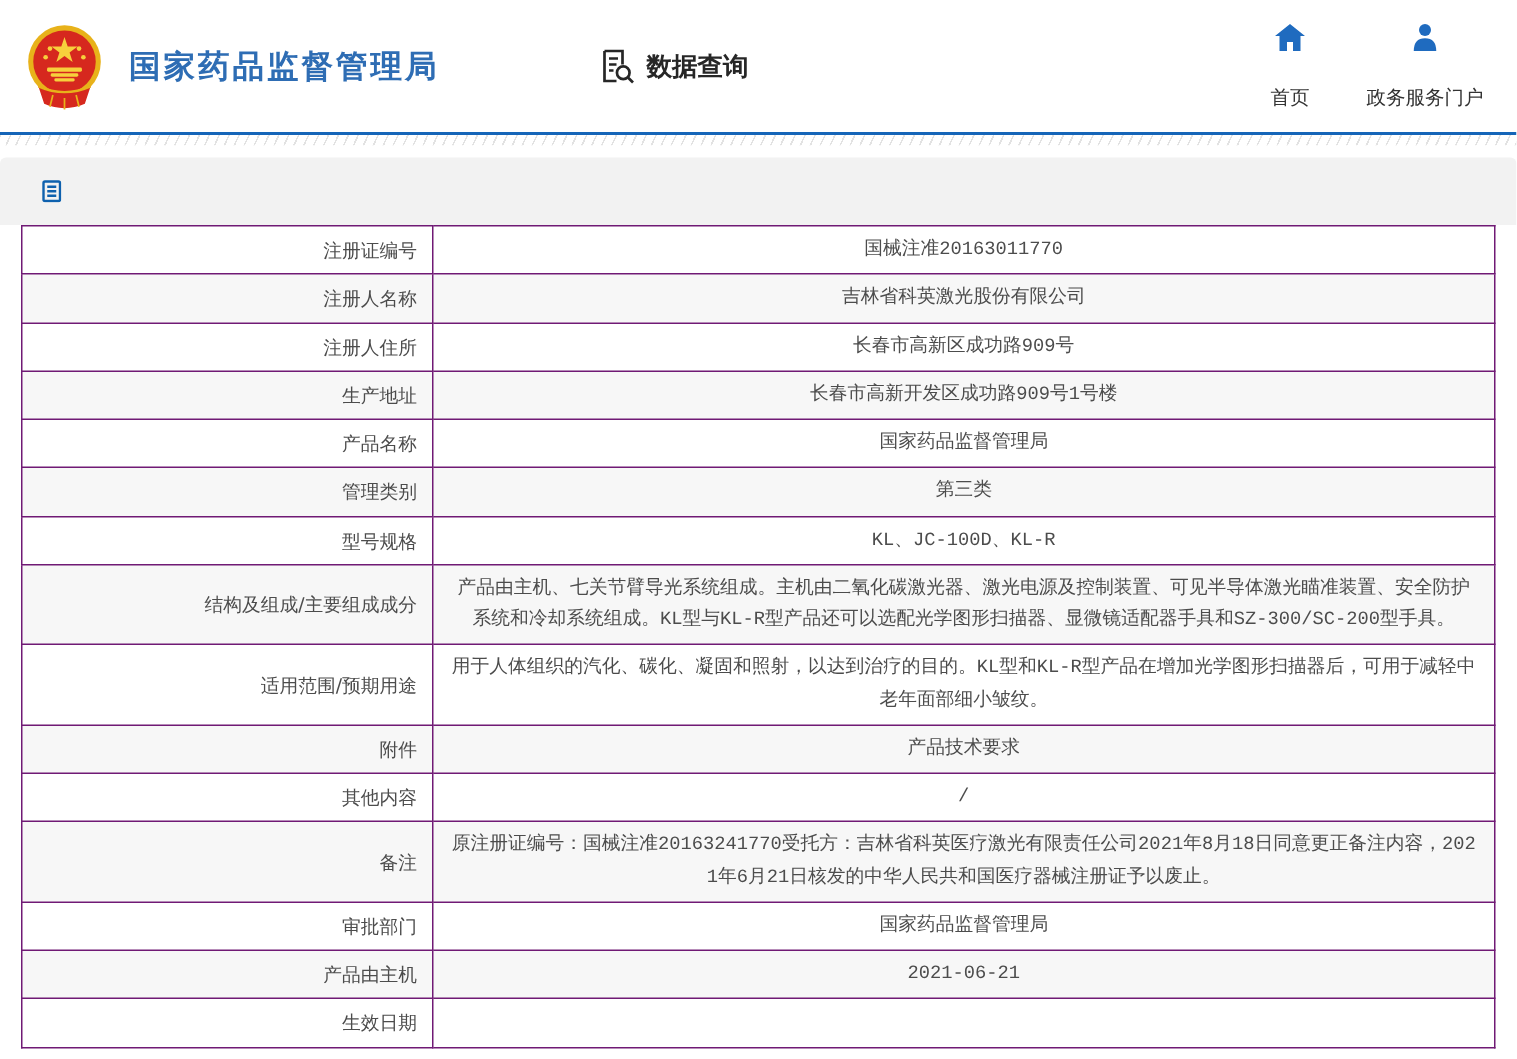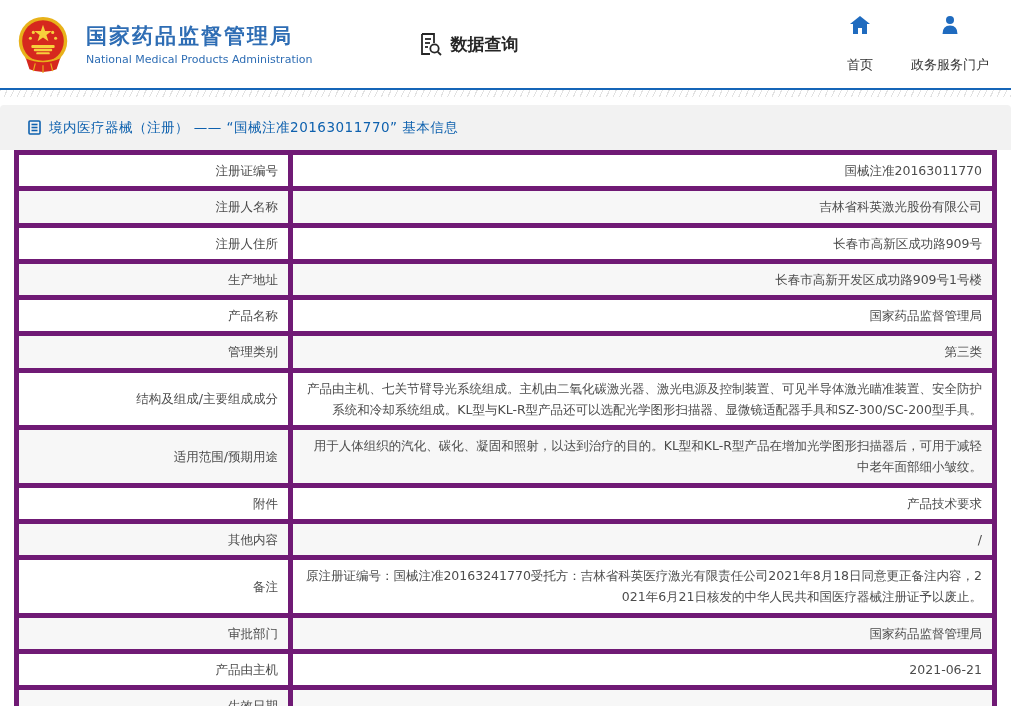--- a/index.html
+++ b/index.html
@@ -28,24 +28,24 @@
 
   
   .breadcrumb-band { height: 45px; background: #f2f2f2; border-radius: 4px 4px 0 0;
     display: flex; align-items: center; padding-left: 28px; gap: 8px; }
   .breadcrumb-text { font-size: 13.5px; color: #0e61ae; letter-spacing: 0.5px; }
 
   
   .table-wrap { padding: 0 14px; background: #ffffff; }
   table.info-table { width: 100%; border-collapse: collapse; background: #ffffff;
     font-size: 12.5px; color: #4c4c4c; table-layout: fixed; }
-  table.info-table td { border: 5px solid #701a75; padding: 5px 10px;
+  table.info-table td { border: 1px solid #701a75; padding: 5px 10px;
     line-height: 1.7; vertical-align: middle; word-break: break-all; }
   td.label-cell { width: 274px; text-align: right; padding-right: 14px; }
-  td.value-cell { text-align: right; }
+  td.value-cell { text-align: center; font-family: Liberation Mono, monospace; }
   table.info-table tr:nth-child(even) { background: #f7f7f7; }
   table.info-table tr { height: 29px; }
 
   .icon-svg { display: block; }
 </style>
 </head>
 <body>
 
 <div class="header">
   <div class="brand">
@@ -61,21 +61,20 @@
         <rect x="20" y="33" width="24" height="3" rx="1" fill="#f7d03c"></rect>
         <rect x="22.5" y="37" width="19" height="2.4" rx="1" fill="#f7d03c"></rect>
         <rect x="25" y="40.5" width="14" height="2.2" rx="1" fill="#f7d03c"></rect>
         <path d="M14 46 Q32 54 50 46 L46 58 Q32 64 18 58 Z" fill="#d6281e"></path>
         <path d="M14 46 Q32 54 50 46" stroke="#e8b21a" stroke-width="1.6" fill="none"></path>
         <path d="M24 52 L22 60 M32 54 L32 62 M40 52 L42 60" stroke="#e8b21a" stroke-width="1.2" fill="none"></path>
       </svg>
     </span>
     <div class="brand-text">
       <div class="brand-zh">国家药品监督管理局</div>
-      <div class="brand-en">National Medical Products Administration</div>
     </div>
   </div>
 
   <div class="data-query">
     <span>
       <svg class="icon-svg" width="26" height="26" viewBox="0 0 26 26" fill="none" stroke="#262626" stroke-width="1.8">
         <path d="M5 3 h12 v9"></path>
         <path d="M5 3 v20 h8"></path>
         <line x1="8" y1="8" x2="14" y2="8"></line>
         <line x1="8" y1="12" x2="13" y2="12"></line>
@@ -113,21 +112,20 @@
 
 <div class="breadcrumb-band">
   <span>
     <svg class="icon-svg" width="13" height="15" viewBox="0 0 13 15" fill="none" stroke="#0e61ae" stroke-width="1.6">
       <rect x="1" y="1" width="11" height="13" rx="1"></rect>
       <line x1="3.5" y1="4.5" x2="9.5" y2="4.5"></line>
       <line x1="3.5" y1="7.5" x2="9.5" y2="7.5"></line>
       <line x1="3.5" y1="10.5" x2="9.5" y2="10.5"></line>
     </svg>
   </span>
-  <span class="breadcrumb-text">境内医疗器械（注册） —— “国械注准20163011770” 基本信息</span>
 </div>
 
 <div class="table-wrap">
   <table class="info-table">
     <tbody>
         <tr>
           <td class="label-cell">注册证编号</td>
           <td class="value-cell">国械注准20163011770</td>
         </tr>
         <tr>
@@ -142,20 +140,24 @@
           <td class="label-cell">生产地址</td>
           <td class="value-cell">长春市高新开发区成功路909号1号楼</td>
         </tr>
         <tr>
           <td class="label-cell">产品名称</td>
           <td class="value-cell">国家药品监督管理局</td>
         </tr>
         <tr>
           <td class="label-cell">管理类别</td>
           <td class="value-cell">第三类</td>
+        </tr>
+        <tr>
+          <td class="label-cell">型号规格</td>
+          <td class="value-cell">KL、JC-100D、KL-R</td>
         </tr>
         <tr>
           <td class="label-cell">结构及组成/主要组成成分</td>
           <td class="value-cell">产品由主机、七关节臂导光系统组成。主机由二氧化碳激光器、激光电源及控制装置、可见半导体激光瞄准装置、安全防护系统和冷却系统组成。KL型与KL-R型产品还可以选配光学图形扫描器、显微镜适配器手具和SZ-300/SC-200型手具。</td>
         </tr>
         <tr>
           <td class="label-cell">适用范围/预期用途</td>
           <td class="value-cell">用于人体组织的汽化、碳化、凝固和照射，以达到治疗的目的。KL型和KL-R型产品在增加光学图形扫描器后，可用于减轻中老年面部细小皱纹。</td>
         </tr>
         <tr>

